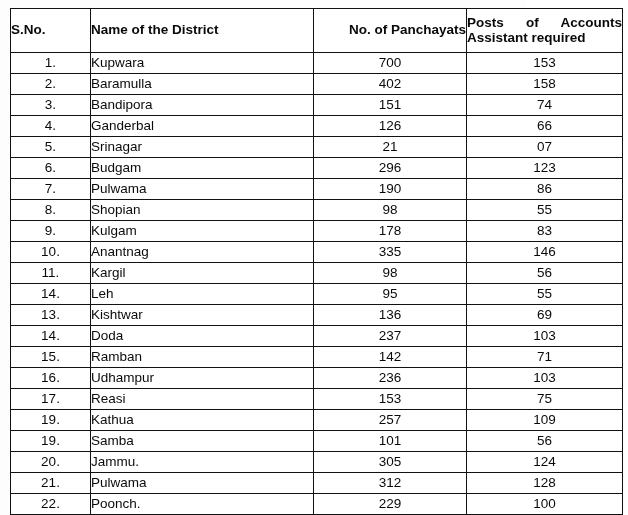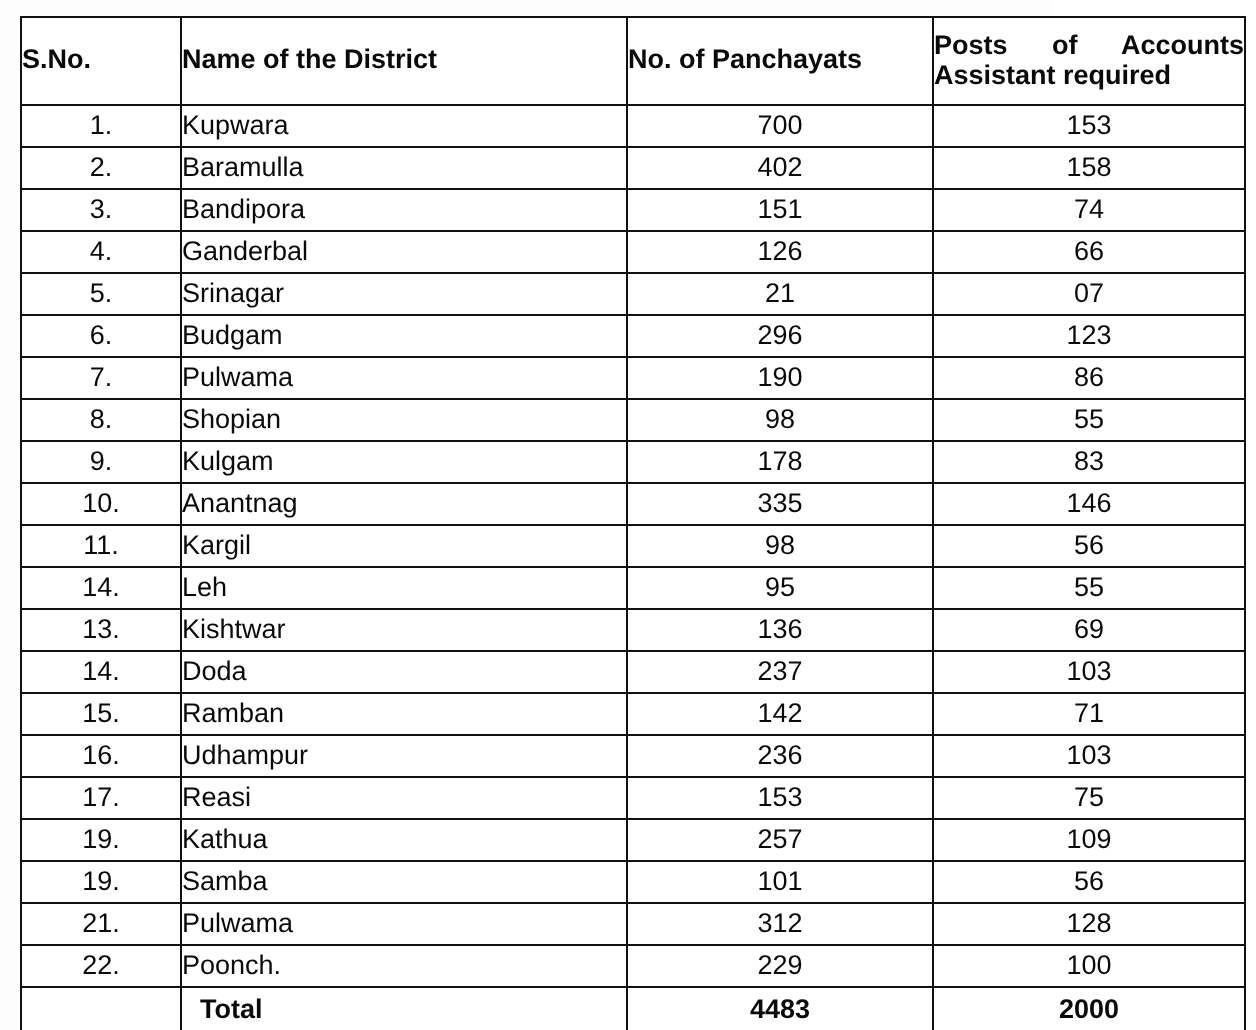--- a/index.html
+++ b/index.html
@@ -62,21 +62,21 @@
   th.h-sno {
     text-align: left;
     padding-left: 9px;
   }
   th.h-district {
     text-align: left;
     padding-left: 9px;
     margin-left: 17px;
   }
   th.h-panch {
-    text-align: left;
+    text-align: right;
   }
   th.h-posts {
     text-align: justify;
     text-align-last: justify;
     padding-left: 8px;
     padding-right: 8px;
     line-height: 1.18;
   }
   th.h-posts span.ln {
     display: block;
@@ -244,20 +244,26 @@
             <td class="num">257</td>
             <td class="num">109</td>
           </tr>
           <tr>
             <td class="sno">19.</td>
             <td class="district">Samba</td>
             <td class="num">101</td>
             <td class="num">56</td>
           </tr>
           <tr>
+            <td class="sno">20.</td>
+            <td class="district">Jammu.</td>
+            <td class="num">305</td>
+            <td class="num">124</td>
+          </tr>
+          <tr>
             <td class="sno">21.</td>
             <td class="district">Pulwama</td>
             <td class="num">312</td>
             <td class="num">128</td>
           </tr>
           <tr>
             <td class="sno">22.</td>
             <td class="district">Poonch.</td>
             <td class="num">229</td>
             <td class="num">100</td>

